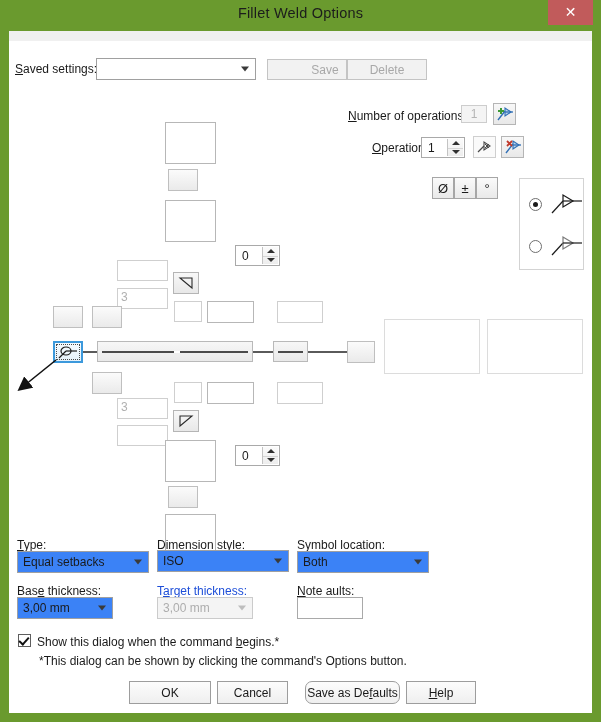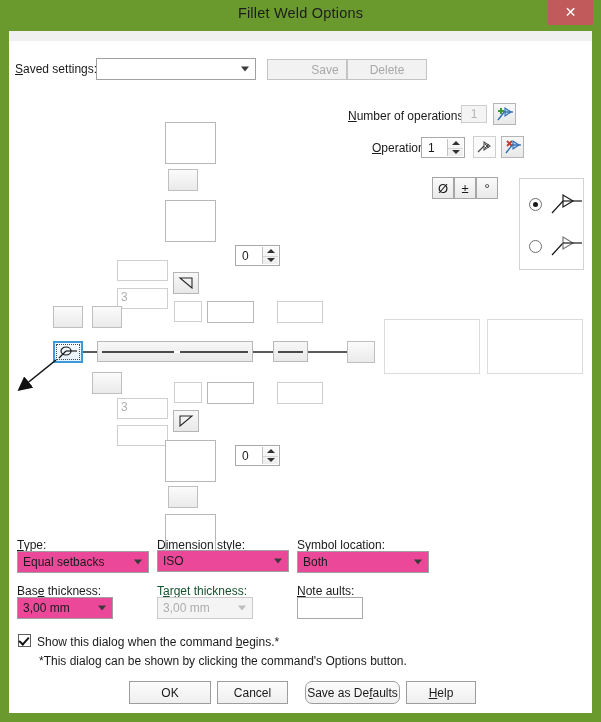--- a/index.html
+++ b/index.html
@@ -43,21 +43,21 @@
   .topstrip{
     position:absolute;left:0;top:0;width:583px;height:10px;
     background:#f0f0f0;
   }
 
   
   .lbl{position:absolute;font-size:12px;color:#1a1a1a;white-space:nowrap;}
   .lbl u{text-decoration:underline;}
   .combo{
     position:absolute;box-sizing:border-box;
-    background:#ec4899;border:1px solid #a0a0a0;
+    background:#3b82f6;border:1px solid #a0a0a0;
     font-size:12px;color:#1a1a1a;
     padding-left:5px;
     line-height:normal;
     cursor:pointer;
   }
   .combo .cv{position:absolute;left:5px;top:50%;transform:translateY(-50%);}
   .combo .arrow{
     position:absolute;right:6px;top:50%;transform:translateY(-50%);
     width:0;height:0;border-left:4px solid transparent;border-right:4px solid transparent;
     border-top:5px solid #3a3a3a;
@@ -352,21 +352,21 @@
     </div>
 
     <div class="lbl" style="left:8px;top:553px;">
       <span>Bas</span><u>e</u><span> thickness:</span>
     </div>
     <div class="combo" style="left:8px;top:566px;width:96px;height:22px;">
       <span class="cv">3,00 mm</span>
       <span class="arrow"></span>
     </div>
 
-    <div class="lbl" style="left:148px;top:553px;color:#14532d;">
+    <div class="lbl" style="left:148px;top:553px;color:#1d4ed8;">
       <span>T</span><u>a</u><span>rget thickness:</span>
     </div>
     <div class="combo disabled" style="left:148px;top:566px;width:96px;height:22px;">
       <span class="cv">3,00 mm</span>
       <span class="arrow"></span>
     </div>
 
     <div class="lbl" style="left:288px;top:553px;">
       <u>N</u><span>ote aults:</span>
     </div>

